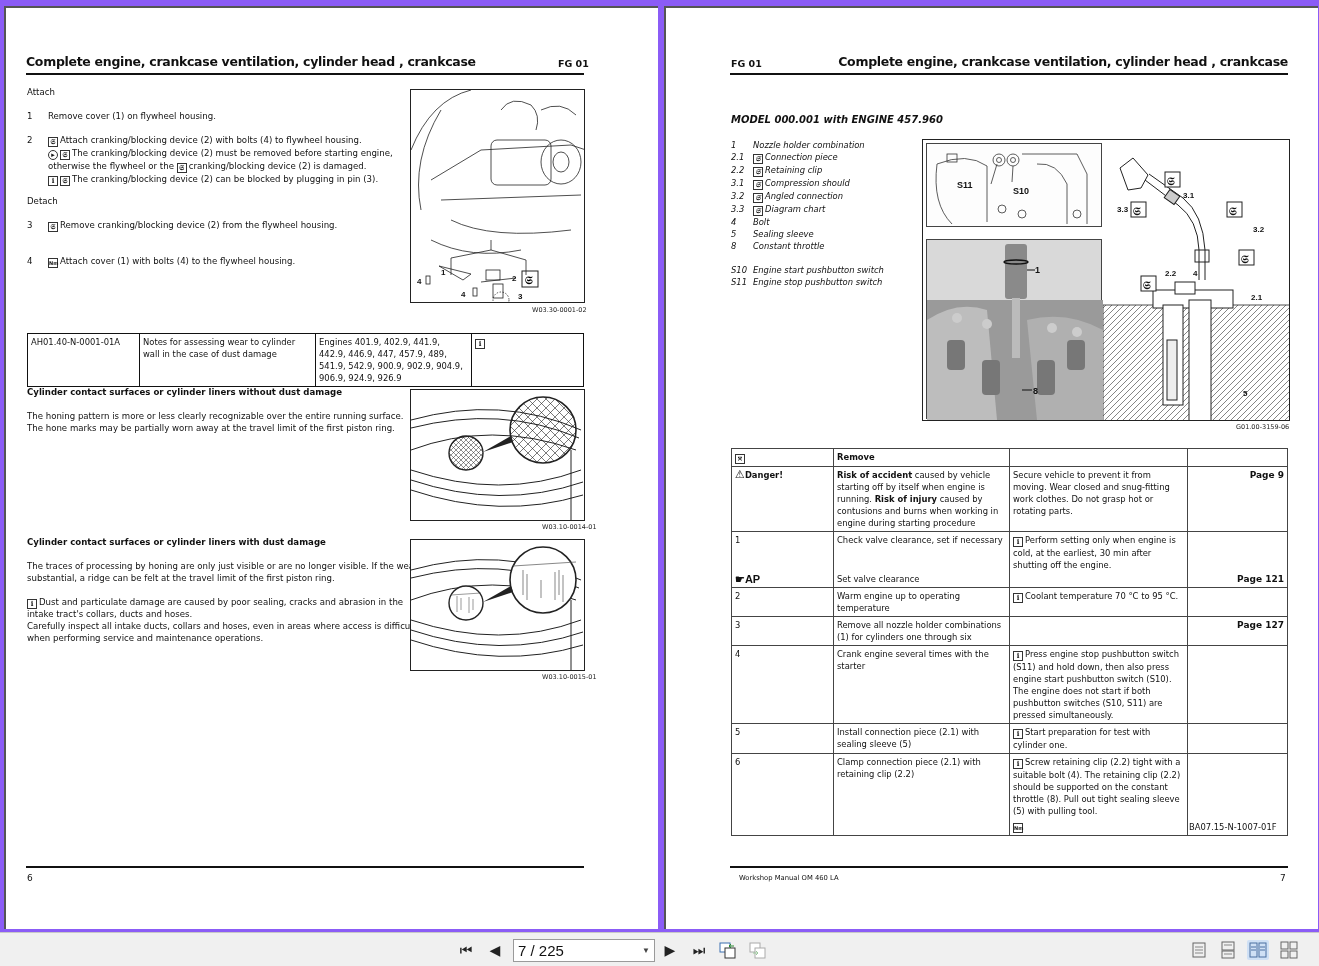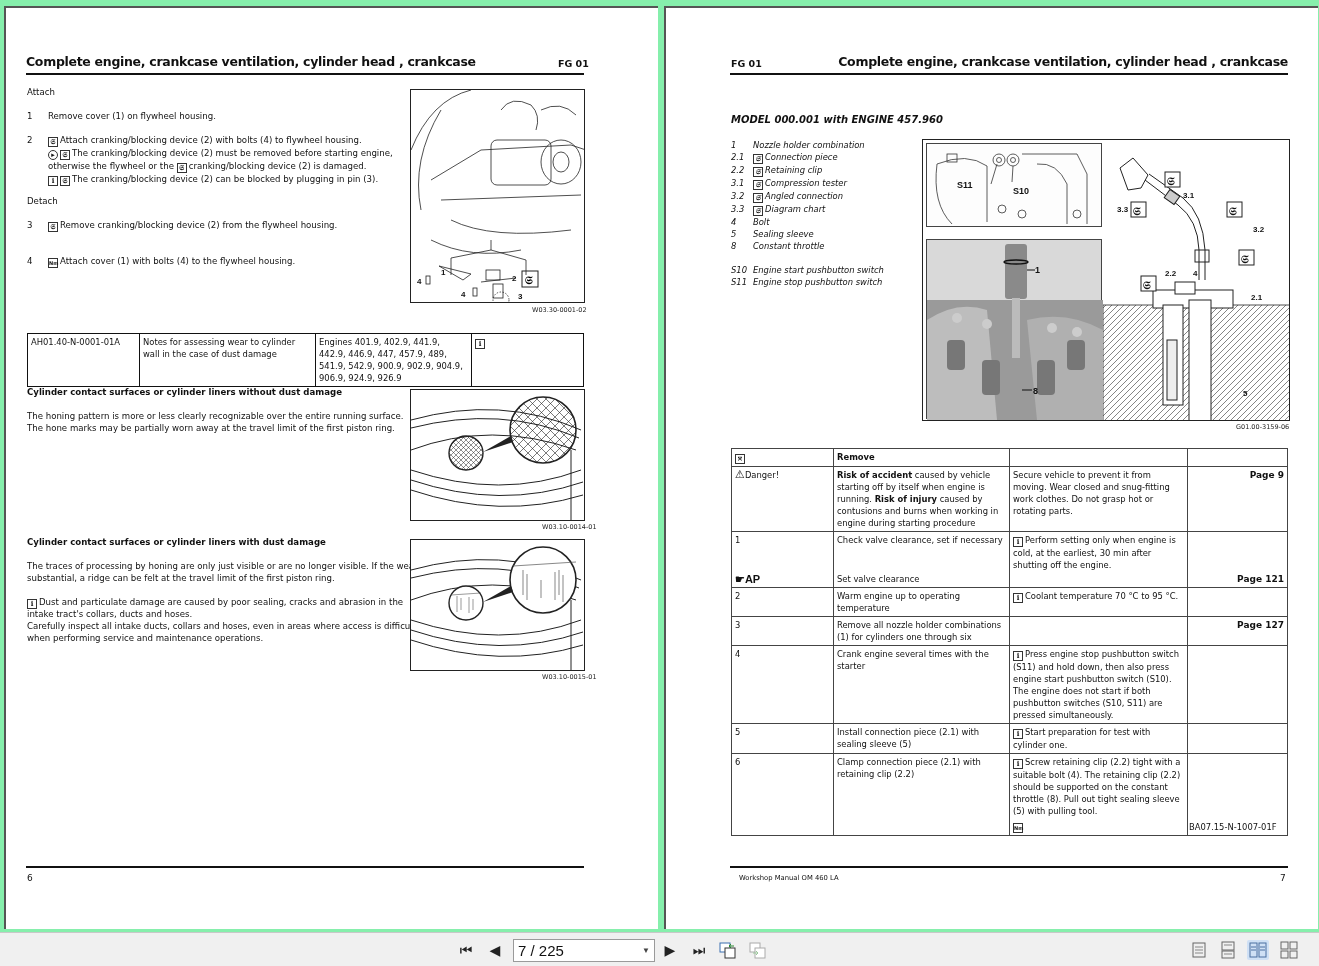--- a/index.html
+++ b/index.html
@@ -1,19 +1,19 @@
 <!DOCTYPE html>
 <html><head>
 <meta charset="utf-8">
 <style>
   * { box-sizing: border-box; margin: 0; padding: 0; }
   html, body { width: 1319px; height: 966px; overflow: hidden; }
   body { background: #a8a8a8; font-family: "DejaVu Sans", "Liberation Sans", sans-serif; color: #111; position: relative; }
 
-  .viewer { position: absolute; left: 0; top: 0; width: 1319px; height: 932px; background: #86efac; }
+  .viewer { position: absolute; left: 0; top: 0; width: 1319px; height: 932px; background: #8b5cf6; }
   .page { position: absolute; top: 6px; background: #fff; border-left: 2px solid #555; border-top: 2px solid #555; overflow: hidden; }
   .page.left { left: 4px; width: 654px; height: 923px; }
   .page.right { left: 664px; width: 654px; height: 923px; }
 
   .abs { position: absolute; }
   .title { font-family: "DejaVu Sans", sans-serif; font-weight: bold; font-size: 12.5px; letter-spacing: -0.3px; }
   .fg { font-weight: bold; font-size: 9.5px; }
   .hr { position: absolute; height: 1.5px; background: #111; }
   .txt { font-size: 8.6px; line-height: 12px; }
   .txt-b { font-size: 8.6px; line-height: 12px; font-weight: bold; }
@@ -188,21 +188,21 @@
     <div class="abs title" style="right:30px; top:46px;">Complete engine, crankcase ventilation, cylinder head , crankcase</div>
     <div class="hr" style="left:64px; top:65px; width:558px;"></div>
 
 
     <div class="abs" style="left:65px; top:106px; font-size:10px; font-weight:bold; font-style:italic;">MODEL 000.001 with ENGINE 457.960</div>
 
     <div class="abs" style="left:65px; top:131px; width:180px; font-size:8.4px; line-height:12px; font-style:italic;">
       <div><span style="display:inline-block;width:22px;">1</span><span>Nozzle holder combination</span></div>
       <div><span style="display:inline-block;width:22px;">2.1</span><span class="sym">𝔖</span><span>Connection piece</span></div>
       <div><span style="display:inline-block;width:22px;">2.2</span><span class="sym">𝔖</span><span>Retaining clip</span></div>
-      <div><span style="display:inline-block;width:22px;">3.1</span><span class="sym">𝔖</span><span>Compression tester</span></div>
+      <div><span style="display:inline-block;width:22px;">3.1</span><span class="sym">𝔖</span><span>Compression should</span></div>
       <div><span style="display:inline-block;width:22px;">3.2</span><span class="sym">𝔖</span><span>Angled connection</span></div>
       <div><span style="display:inline-block;width:22px;">3.3</span><span class="sym">𝔖</span><span>Diagram chart</span></div>
       <div><span style="display:inline-block;width:22px;">4</span><span>Bolt</span></div>
       <div><span style="display:inline-block;width:22px;">5</span><span>Sealing sleeve</span></div>
       <div><span style="display:inline-block;width:22px;">8</span><span>Constant throttle</span></div>
       <div style="height:12px;"></div>
       <div><span style="display:inline-block;width:22px;">S10</span><span>Engine start pushbutton switch</span></div>
       <div><span style="display:inline-block;width:22px;">S11</span><span>Engine stop pushbutton switch</span></div>
     </div>
 
@@ -307,21 +307,21 @@
 
     <table class="grid" style="left:65px; top:440px; width:557px;">
       <tbody>
           <tr>
         <td style="width:102px;"><span class="sym" style="font-size:7px;">⤧</span></td>
         <td style="width:176px; font-weight:bold;">Remove</td>
         <td style="width:178px;"></td>
         <td></td>
       </tr>
       <tr>
-        <td style="font-weight:normal;"><span style="font-size:11px;">⚠</span><span>Danger!</span></td>
+        <td style="font-weight:bold;"><span style="font-size:11px;">⚠</span><span>Danger!</span></td>
         <td style="height:60px;"><b>Risk of accident</b><span> caused by vehicle starting off by itself when engine is running. </span><b>Risk of injury</b><span> caused by contusions and burns when working in engine during starting procedure</span></td>
         <td>Secure vehicle to prevent it from moving. Wear closed and snug-fitting work clothes. Do not grasp hot or rotating parts.</td>
         <td style="text-align:right; font-weight:bold; font-size:9px;">Page 9</td>
       </tr>
       <tr>
         <td style="height:56px; position:relative;">
           <span>1</span>
           <div style="position:absolute; left:3px; bottom:2px; font-weight:bold; font-size:11px; font-family:'Liberation Sans',sans-serif;"><span>☛</span><span>AP</span></div>
         </td>
         <td style="position:relative;">

